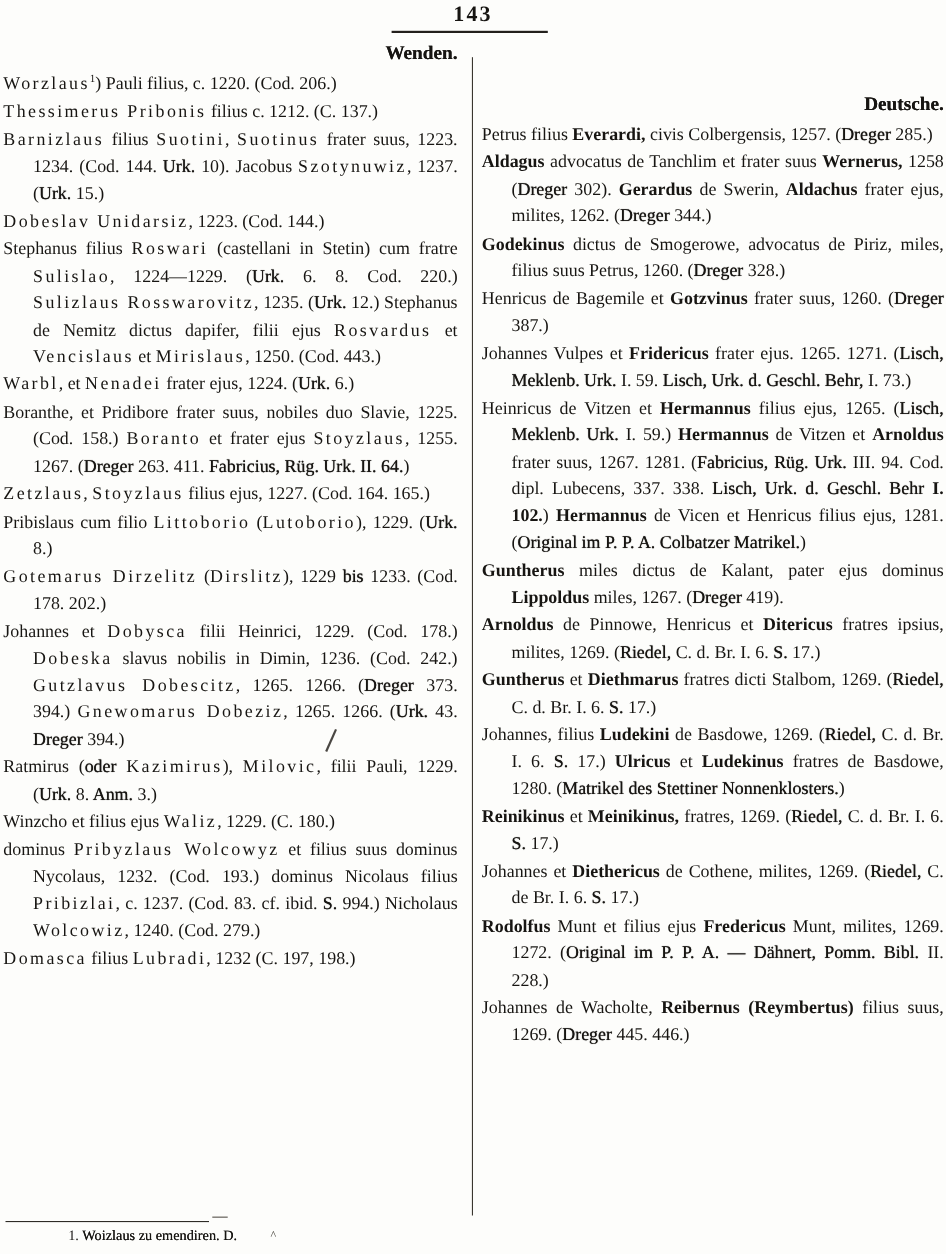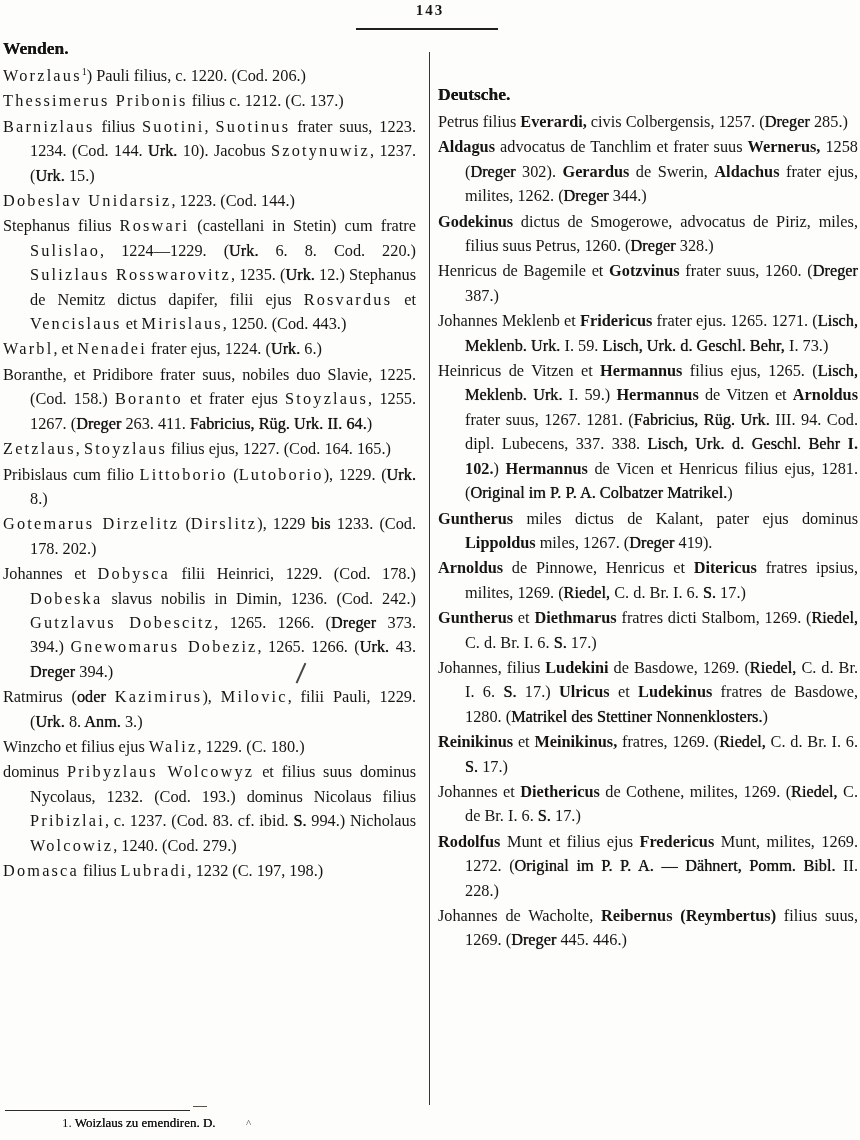--- a/index.html
+++ b/index.html
@@ -8,35 +8,35 @@
     background:#f6f6f3;
     font-family:"Liberation Serif","DejaVu Serif",serif;
     color:#171512;
   }
   .page{
     position:relative;width:860px;height:1140px;overflow:hidden;
     background:#fdfdfb;
   }
   .pageno{
     position:absolute;top:2px;left:0;right:0;
-    text-align:center;font-size:15px;font-weight:bold;letter-spacing:2px;font-family:Liberation Serif, serif;
+    text-align:center;font-size:20px;font-weight:bold;letter-spacing:2px;font-family:Liberation Serif, serif;
   }
   .pageno-rule{
     position:absolute;top:28px;left:356px;width:142px;height:0;
     border-top:2px solid #23201c;
   }
   .col-divider{
     position:absolute;left:429px;top:52px;height:1053px;width:1px;
     background:#3a362f;
   }
   .column{position:absolute;top:38px;}
   .column.left{left:3px;width:423px;padding-right:10px;box-sizing:border-box;}
   .column.right{left:438px;width:420px;margin-top:46px;}
   .col-header{
-    text-align:left;font-size:17.5px;font-weight:bold;
+    text-align:right;font-size:17.5px;font-weight:bold;
     text-shadow:0 0 0.6px currentColor;
     margin:0 0 5px 0;
   }
   .entry{
     margin:0 0 1px 0;
     font-size:16.3px;line-height:24.4px;
     text-align:justify;
     padding-left:27px;text-indent:-27px;
   }
   .seg-p{}
@@ -96,21 +96,21 @@
       </div>
   </div>
 
   <div class="column right">
     <p class="col-header">Deutsche.</p>
     <div>
         <p class="entry"><span class="seg-p">Petrus filius </span><span class="seg-b">Everardi,</span><span class="seg-p"> civis Colbergensis, 1257. (</span><span class="seg-f">Dreger</span><span class="seg-p"> 285.)</span></p>
         <p class="entry"><span class="seg-b">Aldagus</span><span class="seg-p"> advocatus de Tanchlim et frater suus </span><span class="seg-b">Wernerus,</span><span class="seg-p"> 1258 (</span><span class="seg-f">Dreger</span><span class="seg-p"> 302). </span><span class="seg-b">Gerardus</span><span class="seg-p"> de Swerin, </span><span class="seg-b">Aldachus</span><span class="seg-p"> frater ejus, milites, 1262. (</span><span class="seg-f">Dreger</span><span class="seg-p"> 344.)</span></p>
         <p class="entry"><span class="seg-b">Godekinus</span><span class="seg-p"> dictus de Smogerowe, advocatus de Piriz, miles, filius suus Petrus, 1260. (</span><span class="seg-f">Dreger</span><span class="seg-p"> 328.)</span></p>
         <p class="entry"><span class="seg-p">Henricus de Bagemile et </span><span class="seg-b">Gotzvinus</span><span class="seg-p"> frater suus, 1260. (</span><span class="seg-f">Dreger</span><span class="seg-p"> 387.)</span></p>
-        <p class="entry"><span class="seg-p">Johannes Meklenb et </span><span class="seg-b">Fridericus</span><span class="seg-p"> frater ejus. 1265. 1271. (</span><span class="seg-f">Lisch, Meklenb. Urk.</span><span class="seg-p"> I. 59. </span><span class="seg-f">Lisch, Urk. d. Geschl. Behr,</span><span class="seg-p"> I. 73.)</span></p>
+        <p class="entry"><span class="seg-p">Johannes Vulpes et </span><span class="seg-b">Fridericus</span><span class="seg-p"> frater ejus. 1265. 1271. (</span><span class="seg-f">Lisch, Meklenb. Urk.</span><span class="seg-p"> I. 59. </span><span class="seg-f">Lisch, Urk. d. Geschl. Behr,</span><span class="seg-p"> I. 73.)</span></p>
         <p class="entry"><span class="seg-p">Heinricus de Vitzen et </span><span class="seg-b">Hermannus</span><span class="seg-p"> filius ejus, 1265. (</span><span class="seg-f">Lisch, Meklenb. Urk.</span><span class="seg-p"> I. 59.) </span><span class="seg-b">Hermannus</span><span class="seg-p"> de Vitzen et </span><span class="seg-b">Arnoldus</span><span class="seg-p"> frater suus, 1267. 1281. (</span><span class="seg-f">Fabricius, Rüg. Urk.</span><span class="seg-p"> III. 94. Cod. dipl. Lubecens, 337. 338. </span><span class="seg-f">Lisch, Urk. d. Geschl. Behr</span><span class="seg-p"> </span><span class="seg-b">I. 102.</span><span class="seg-p">) </span><span class="seg-b">Hermannus</span><span class="seg-p"> de Vicen et Henricus filius ejus, 1281. (</span><span class="seg-f">Original im P. P. A. Colbatzer Matrikel.</span><span class="seg-p">)</span></p>
         <p class="entry"><span class="seg-b">Guntherus</span><span class="seg-p"> miles dictus de Kalant, pater ejus dominus </span><span class="seg-b">Lippoldus</span><span class="seg-p"> miles, 1267. (</span><span class="seg-f">Dreger</span><span class="seg-p"> 419).</span></p>
         <p class="entry"><span class="seg-b">Arnoldus</span><span class="seg-p"> de Pinnowe, Henricus et </span><span class="seg-b">Ditericus</span><span class="seg-p"> fratres ipsius, milites, 1269. (</span><span class="seg-f">Riedel,</span><span class="seg-p"> C. d. Br. I. 6. </span><span class="seg-f">S.</span><span class="seg-p"> 17.)</span></p>
         <p class="entry"><span class="seg-b">Guntherus</span><span class="seg-p"> et </span><span class="seg-b">Diethmarus</span><span class="seg-p"> fratres dicti Stalbom, 1269. (</span><span class="seg-f">Riedel,</span><span class="seg-p"> C. d. Br. I. 6. </span><span class="seg-f">S.</span><span class="seg-p"> 17.)</span></p>
         <p class="entry"><span class="seg-p">Johannes, filius </span><span class="seg-b">Ludekini</span><span class="seg-p"> de Basdowe, 1269. (</span><span class="seg-f">Riedel,</span><span class="seg-p"> C. d. Br. I. 6. </span><span class="seg-f">S.</span><span class="seg-p"> 17.) </span><span class="seg-b">Ulricus</span><span class="seg-p"> et </span><span class="seg-b">Ludekinus</span><span class="seg-p"> fratres de Basdowe, 1280. (</span><span class="seg-f">Matrikel des Stettiner Nonnenklosters.</span><span class="seg-p">)</span></p>
         <p class="entry"><span class="seg-b">Reinikinus</span><span class="seg-p"> et </span><span class="seg-b">Meinikinus,</span><span class="seg-p"> fratres, 1269. (</span><span class="seg-f">Riedel,</span><span class="seg-p"> C. d. Br. I. 6. </span><span class="seg-f">S.</span><span class="seg-p"> 17.)</span></p>
         <p class="entry"><span class="seg-p">Johannes et </span><span class="seg-b">Diethericus</span><span class="seg-p"> de Cothene, milites, 1269. (</span><span class="seg-f">Riedel,</span><span class="seg-p"> C. de Br. I. 6. </span><span class="seg-f">S.</span><span class="seg-p"> 17.)</span></p>
         <p class="entry"><span class="seg-b">Rodolfus</span><span class="seg-p"> Munt et filius ejus </span><span class="seg-b">Fredericus</span><span class="seg-p"> Munt, milites, 1269. 1272. (</span><span class="seg-f">Original im P. P. A. — Dähnert, Pomm. Bibl.</span><span class="seg-p"> II. 228.)</span></p>
         <p class="entry"><span class="seg-p">Johannes de Wacholte, </span><span class="seg-b">Reibernus (Reymbertus)</span><span class="seg-p"> filius suus, 1269. (</span><span class="seg-f">Dreger</span><span class="seg-p"> 445. 446.)</span></p>
       </div>

